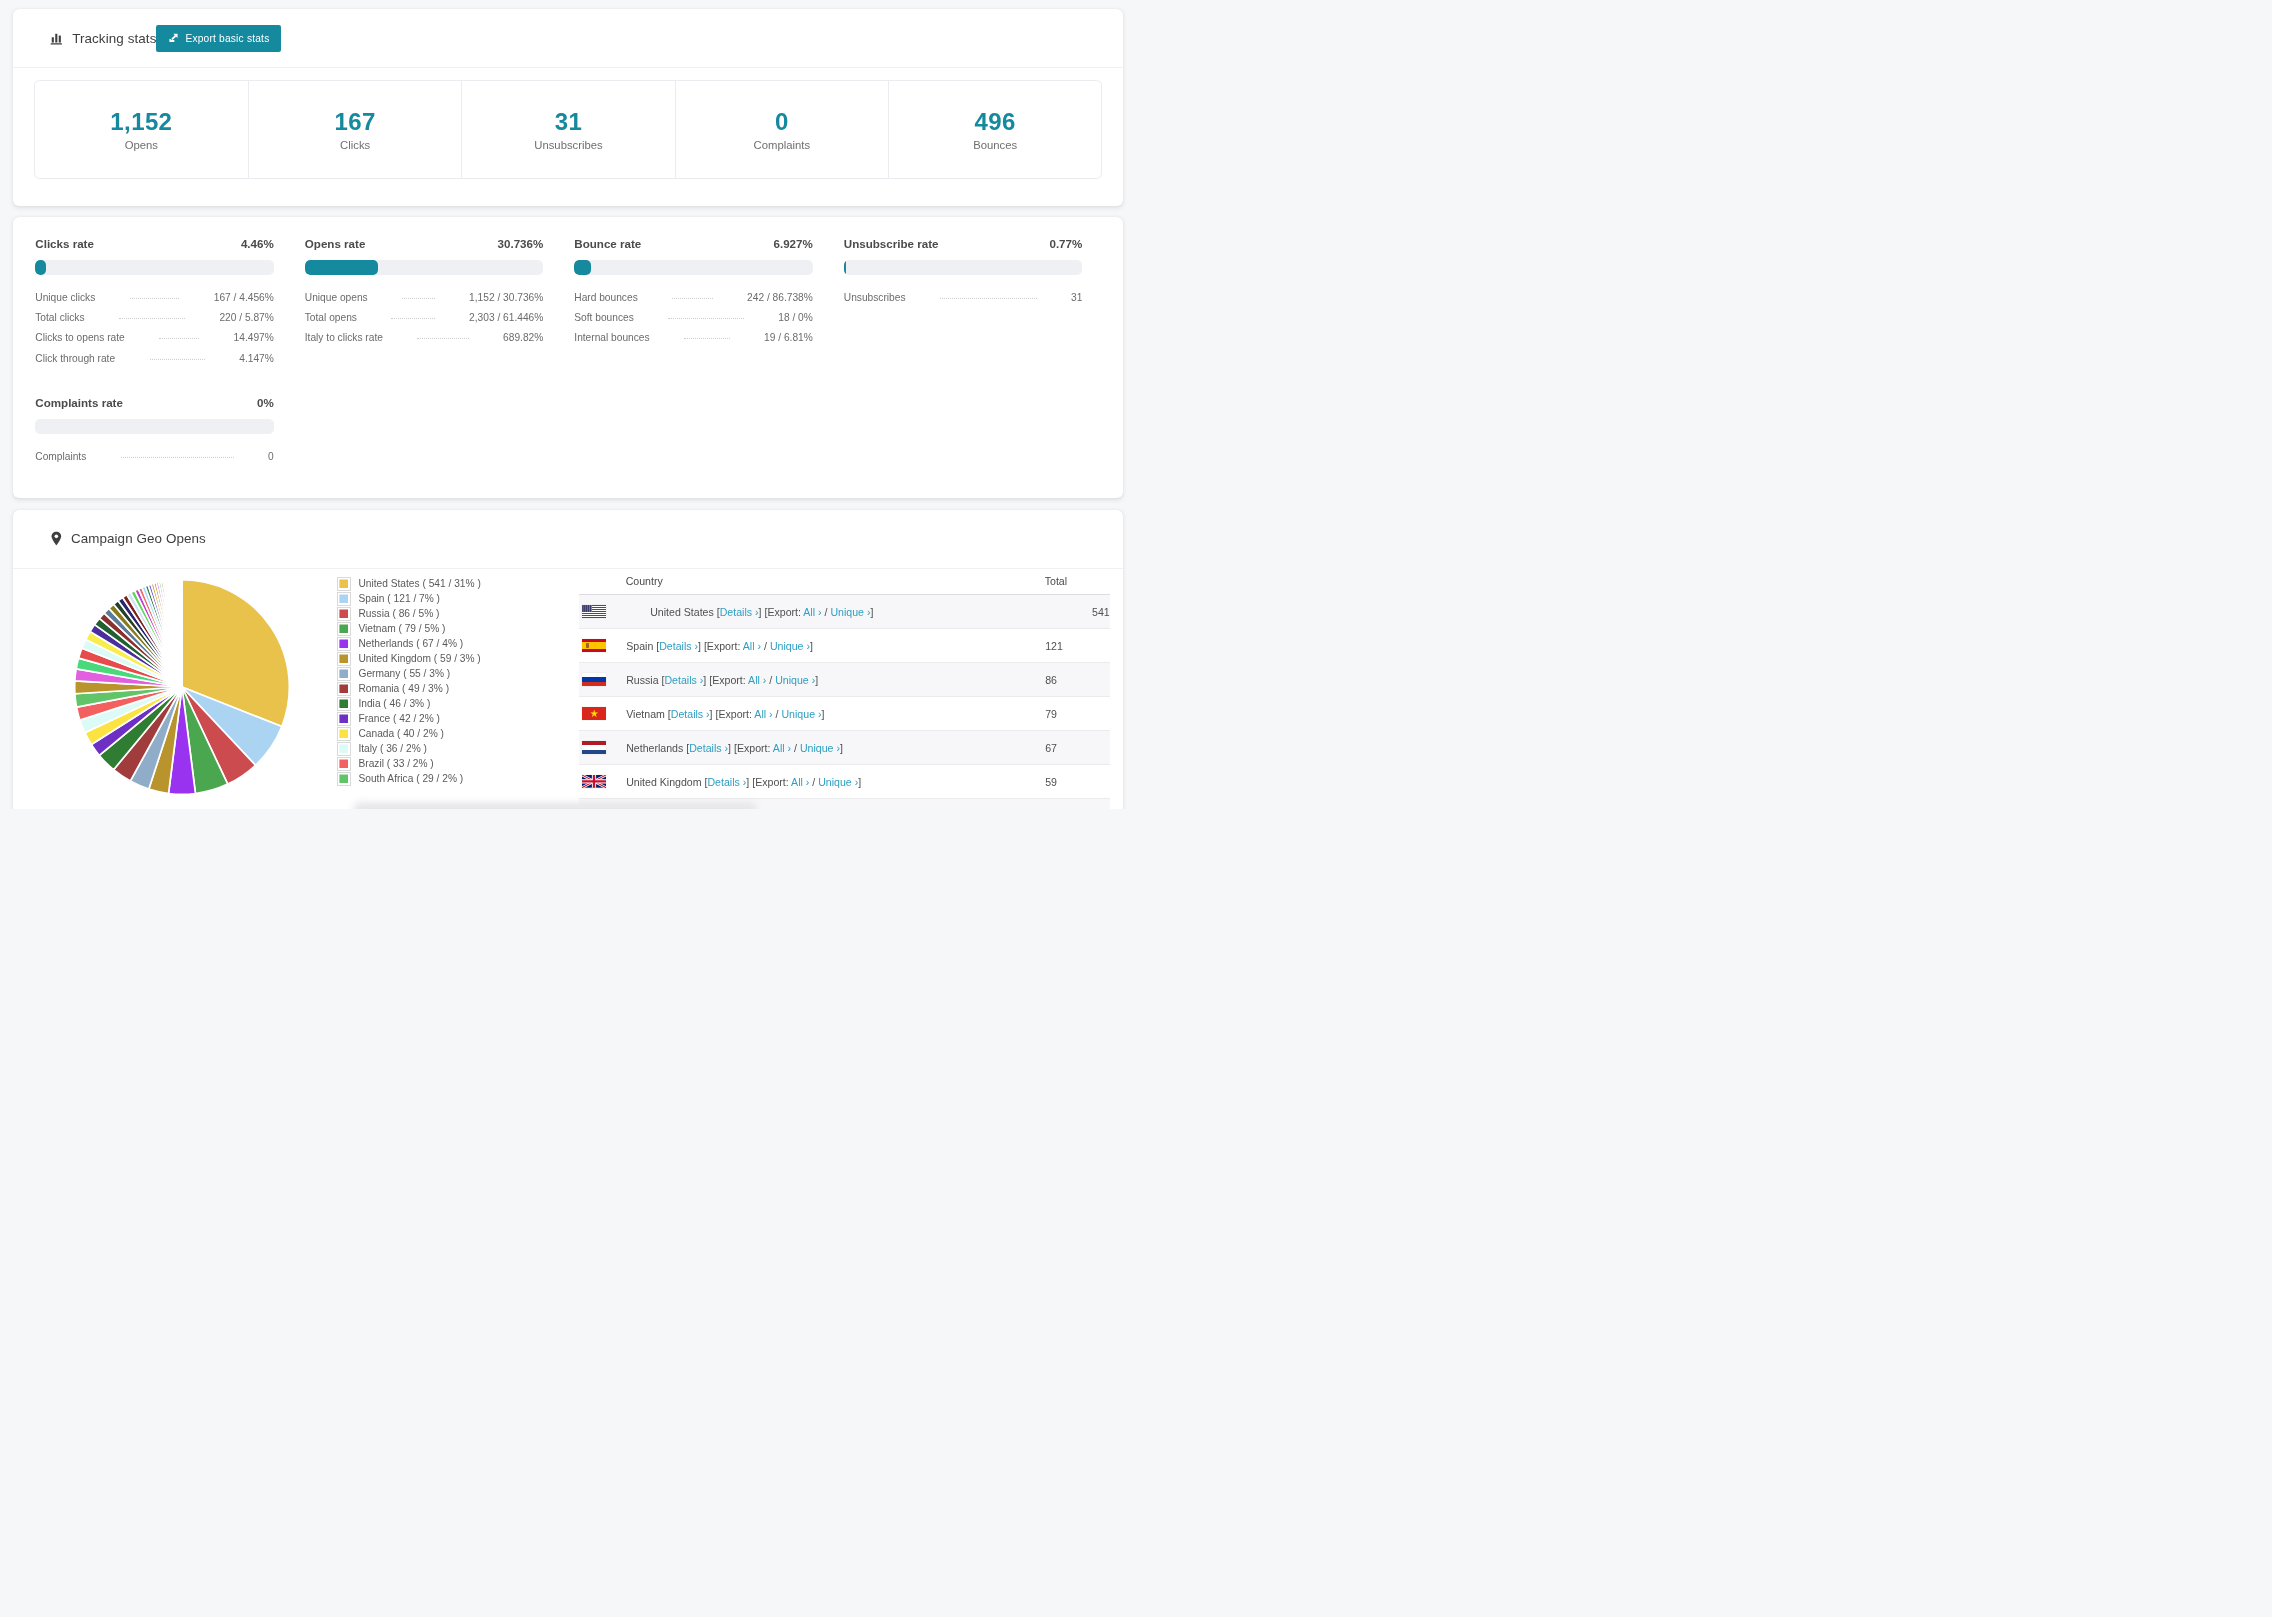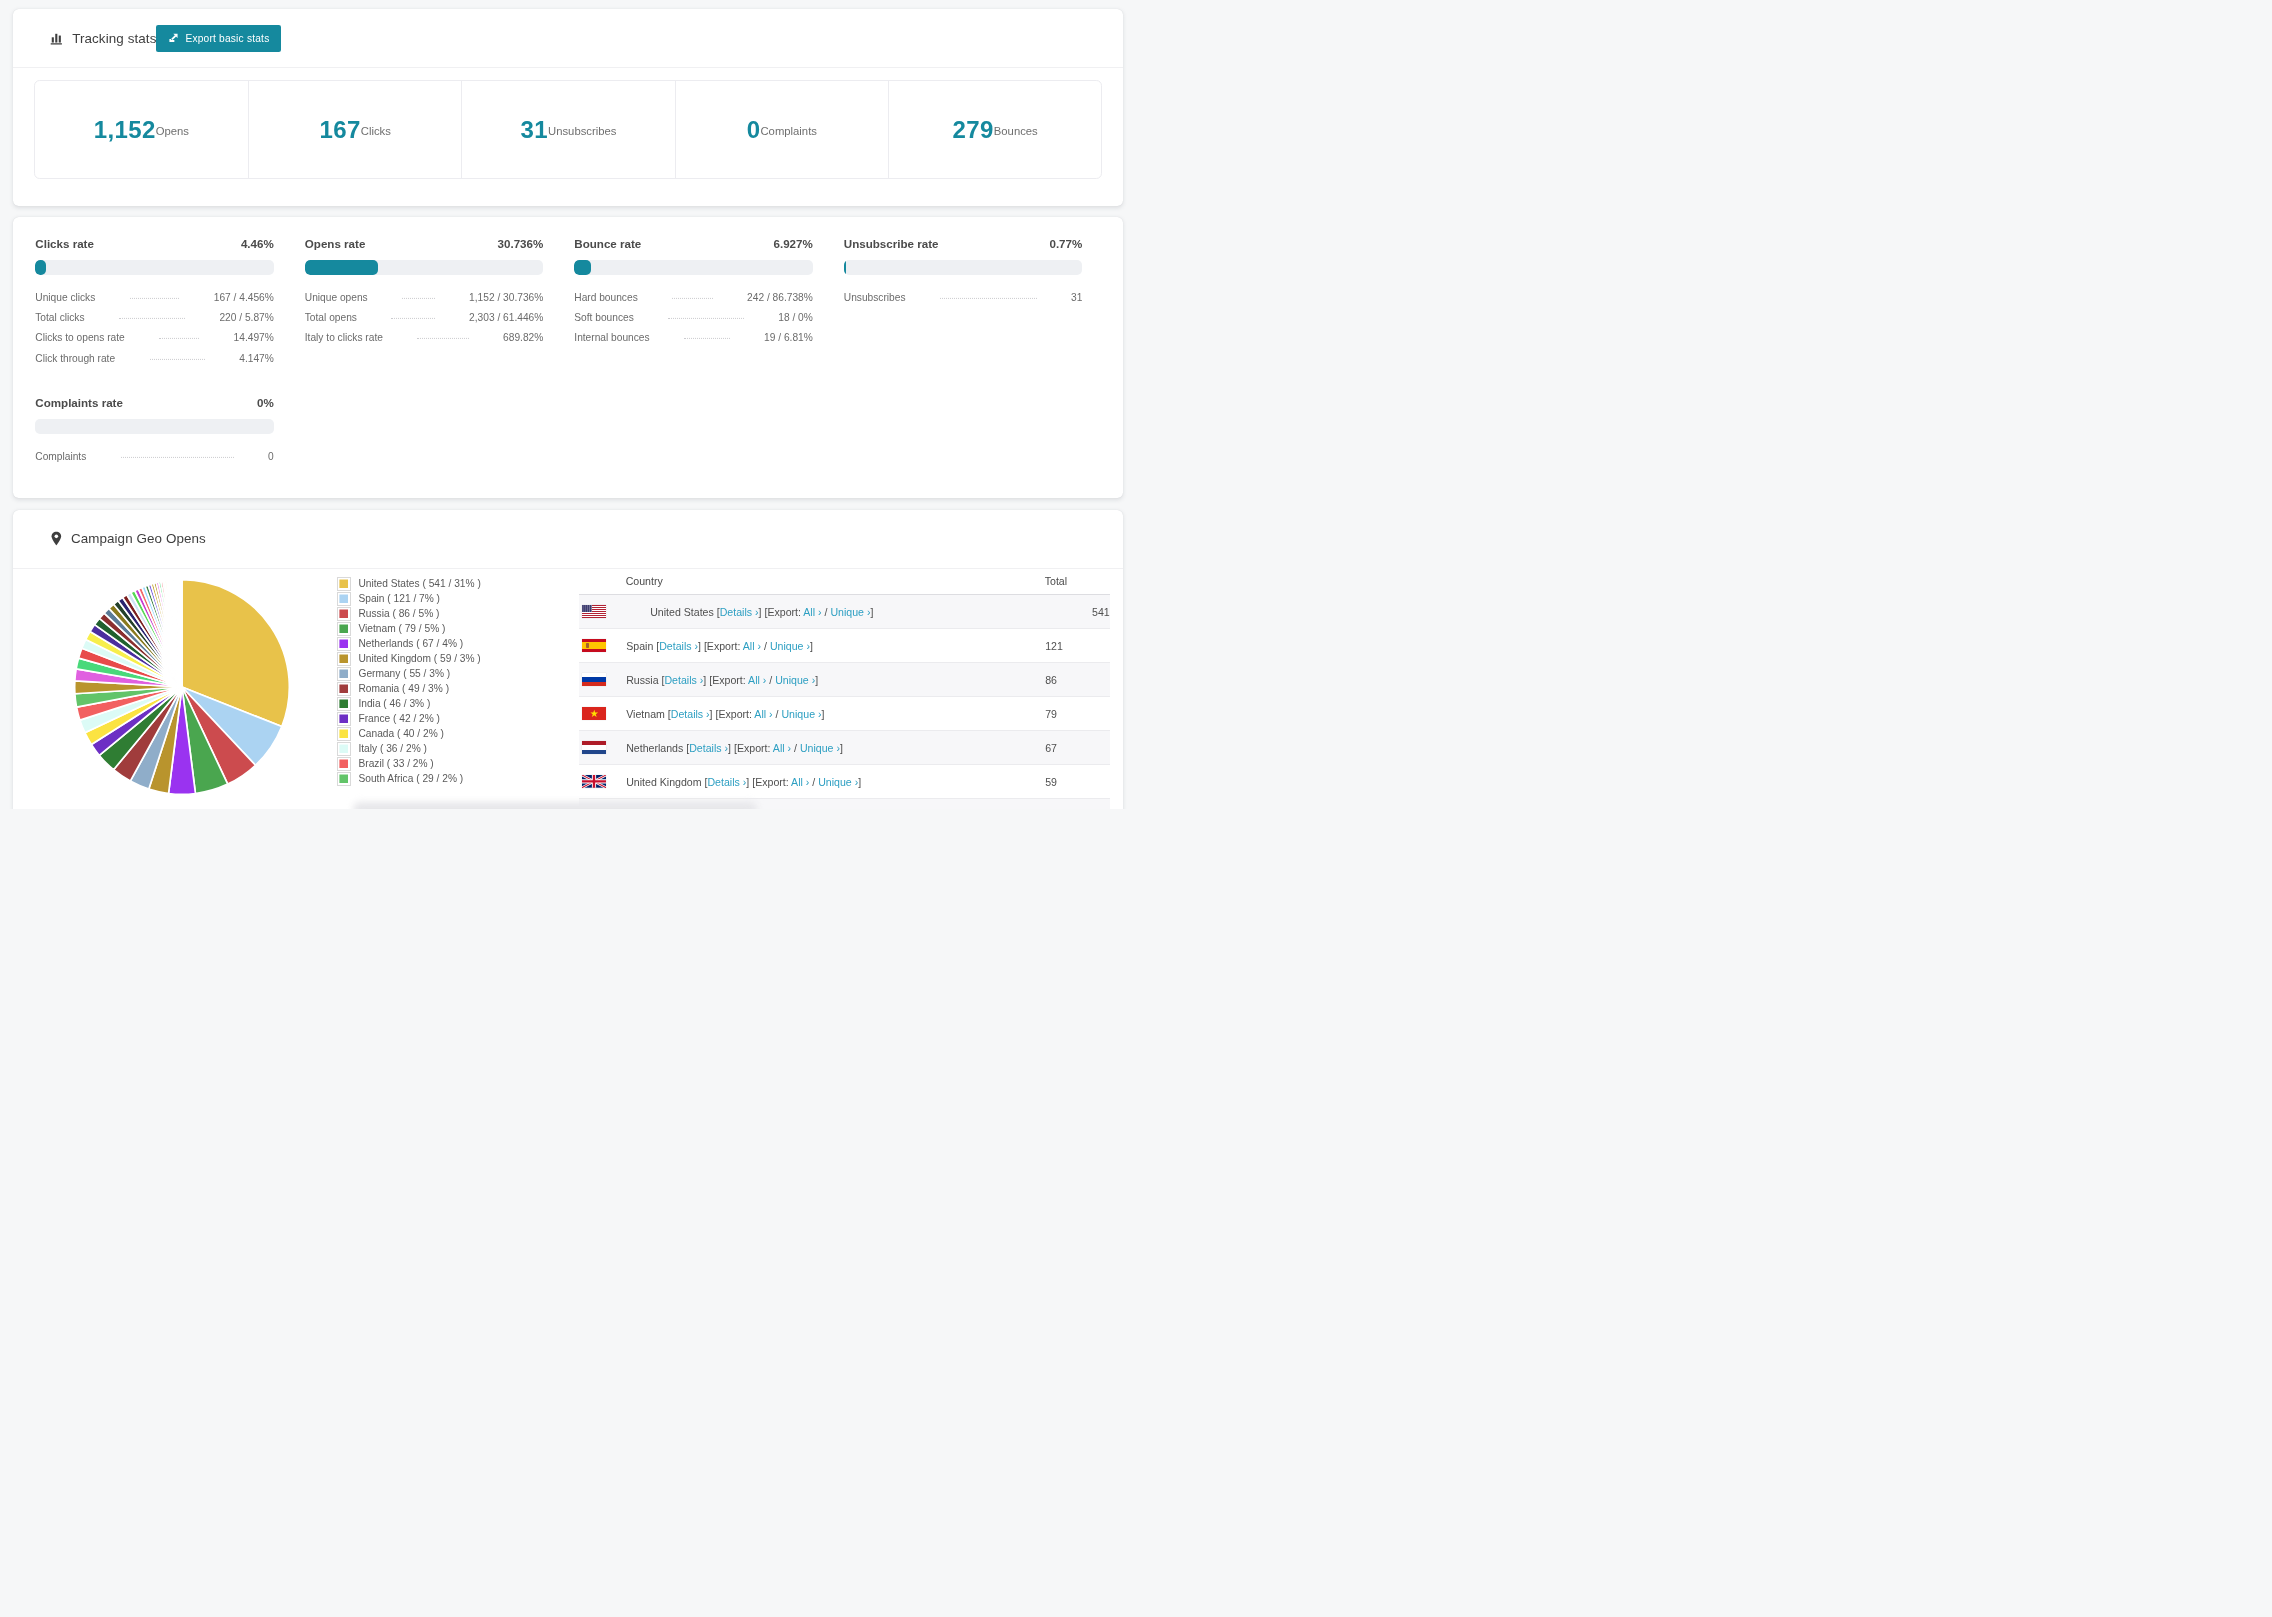--- a/index.html
+++ b/index.html
@@ -27,21 +27,21 @@
     background:var(--accent,#15899e);color:#fff;font-family:inherit;
     font-size:10.2px;letter-spacing:0.2px;padding:7px 11.3px;border-radius:2.1px;
   }
   
   .stats-row{
     margin:12px 21px 0 21px;height:97px;
     border:0.7px solid #ececf0;border-radius:5.6px;
     display:grid;grid-template-columns:repeat(5,1fr);
   }
   .stat-cell{
-    display:flex;flex-direction:row;align-items:center;justify-content:center;
+    display:flex;flex-direction:column;align-items:center;justify-content:center;
     border-left:0.7px solid #ececf0;
   }
   .stat-cell:first-child{border-left:none;}
   .stat-value{font-size:24px;font-weight:700;color:var(--accent,#15899e);letter-spacing:0.4px;}
   .stat-label{font-size:11.3px;color:#6f6f6f;margin-top:3.5px;}
   
   .card2{margin-top:11.3px;padding:20px 41px 32px 22.6px;}
   .rates-grid{display:grid;grid-template-columns:repeat(4,1fr);column-gap:31px;row-gap:28px;}
   .rate-head{display:flex;justify-content:space-between;align-items:baseline;
     font-size:11.6px;font-weight:700;color:#4b4b4b;}
@@ -137,21 +137,21 @@
         </div>
         <div class="stat-cell">
           <div class="stat-value">31</div>
           <div class="stat-label">Unsubscribes</div>
         </div>
         <div class="stat-cell">
           <div class="stat-value">0</div>
           <div class="stat-label">Complaints</div>
         </div>
         <div class="stat-cell">
-          <div class="stat-value">279</div>
+          <div class="stat-value">496</div>
           <div class="stat-label">Bounces</div>
         </div>
       </div>
   </section>
 
   <section class="card card2">
     <div class="rates-grid" id="rates-grid">
         <div class="rate-sec">
           <div class="rate-head">
             <span>Clicks rate</span>

